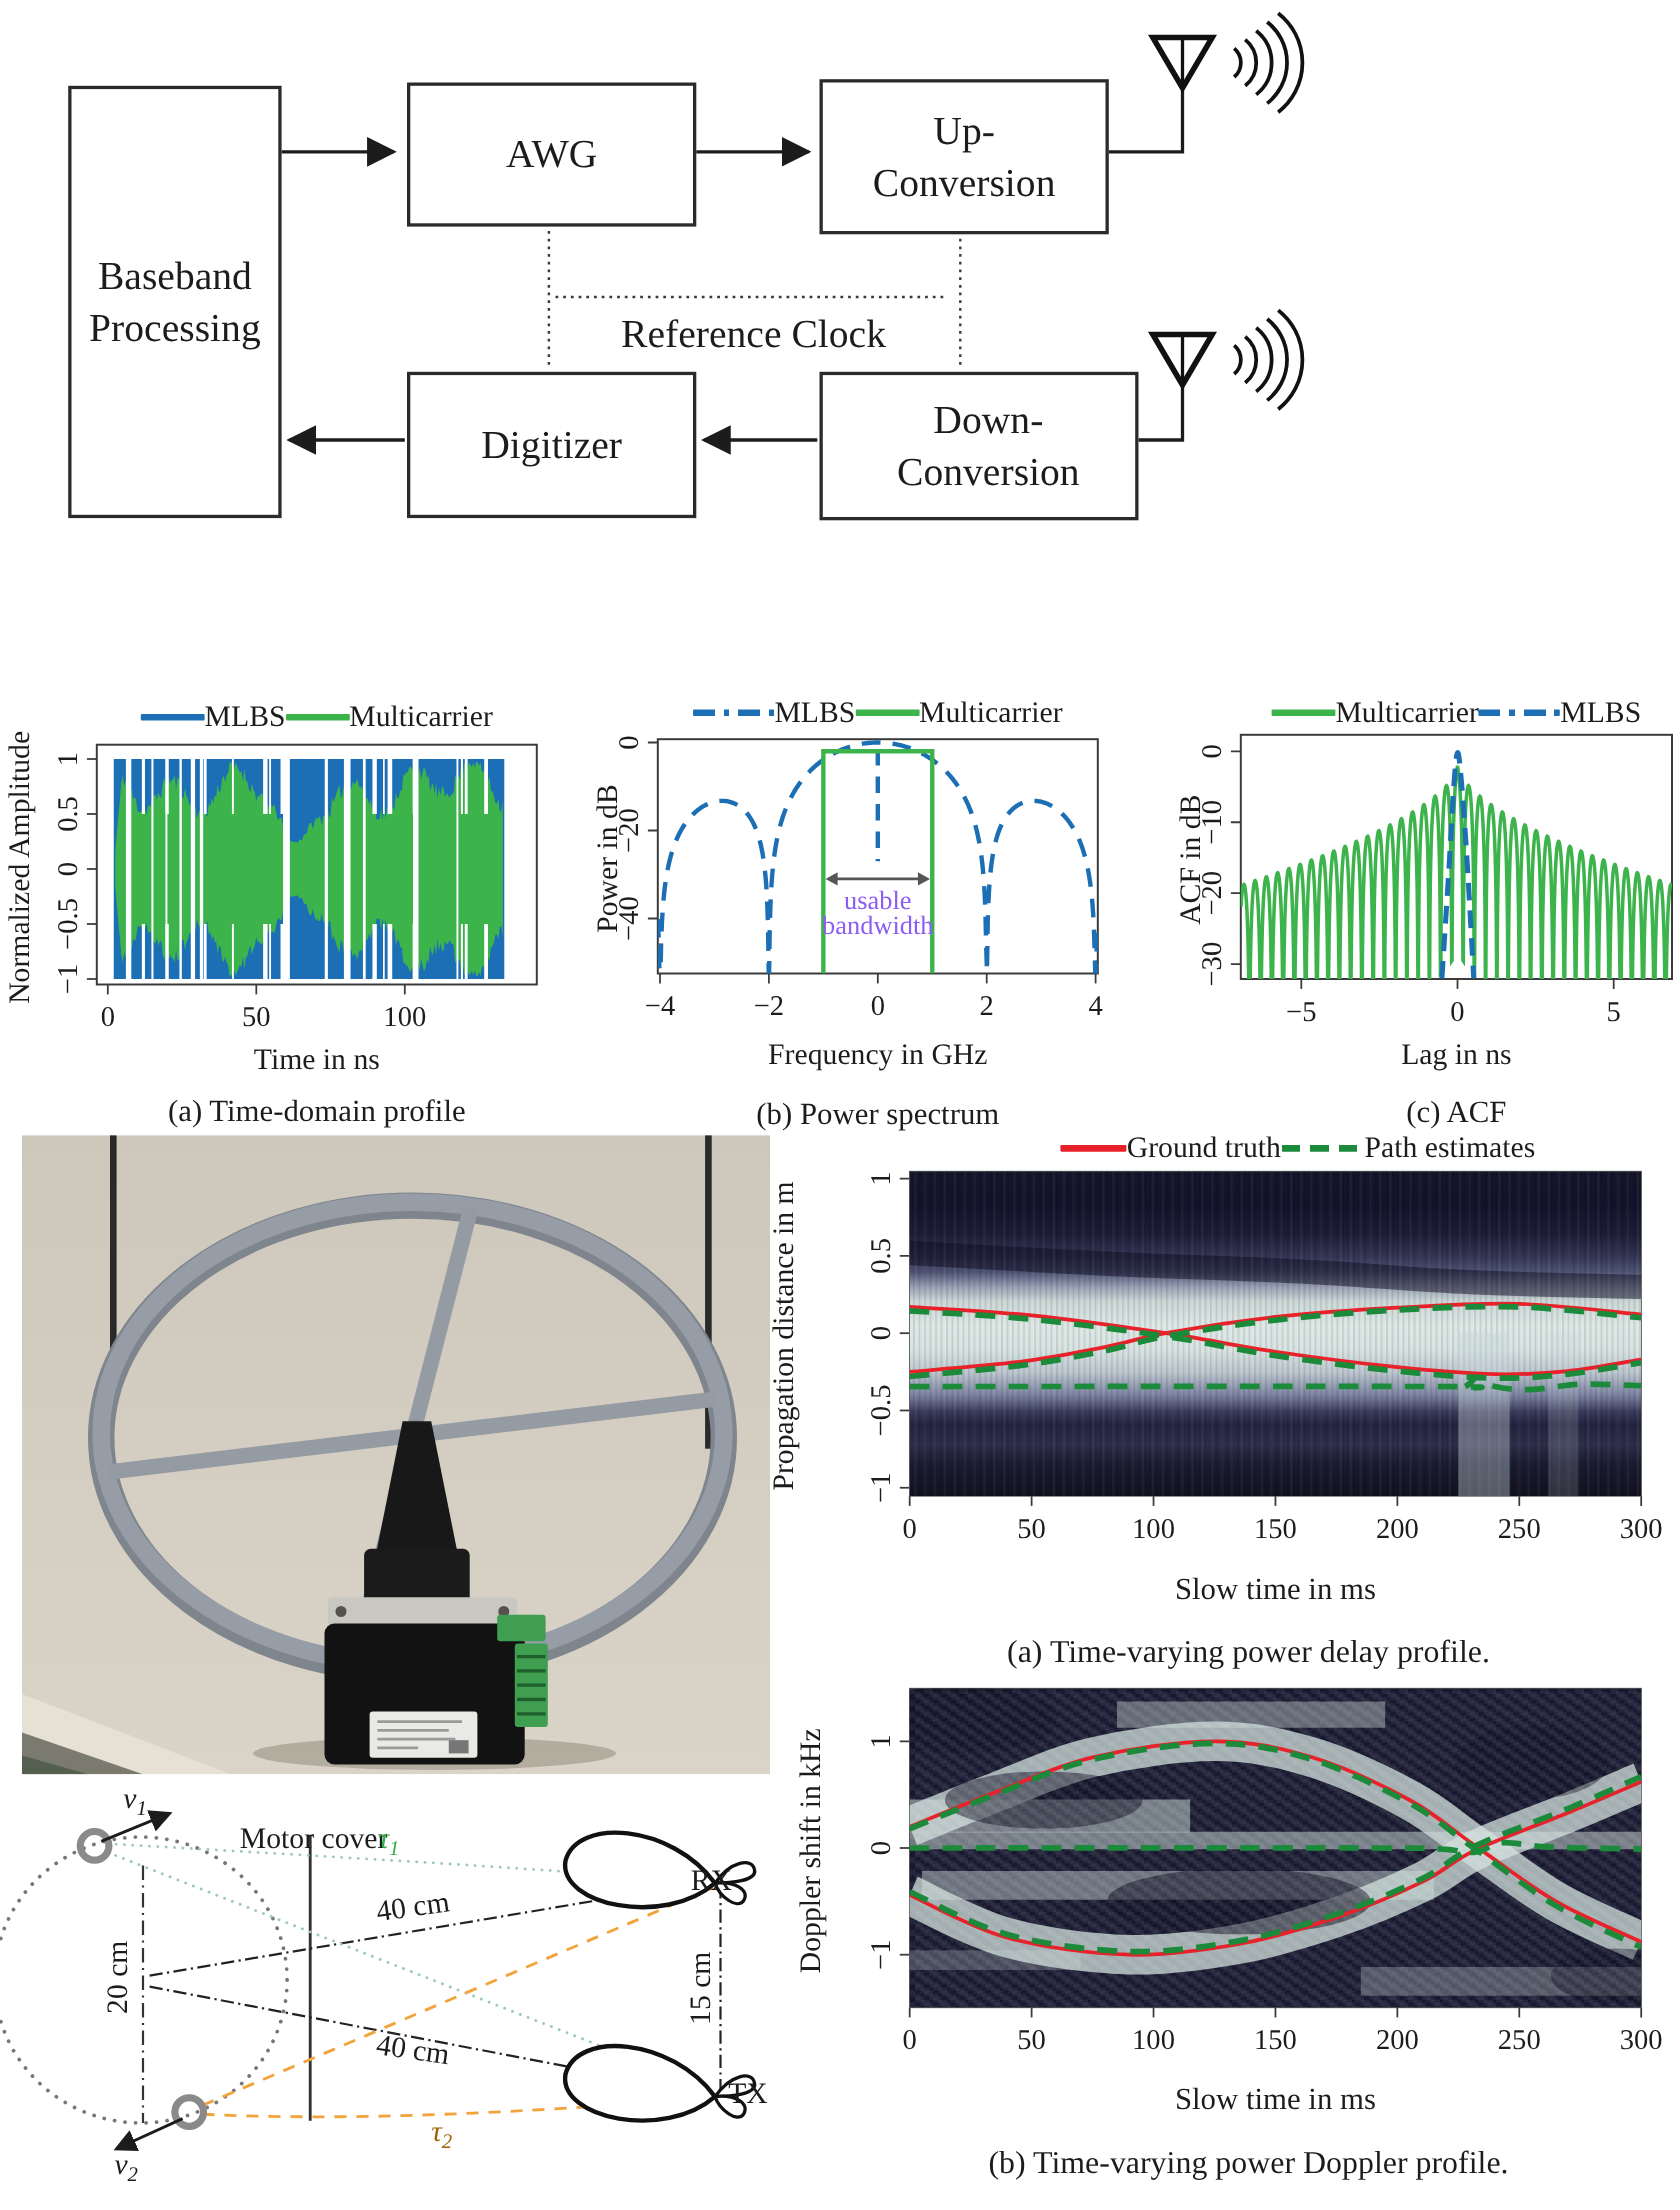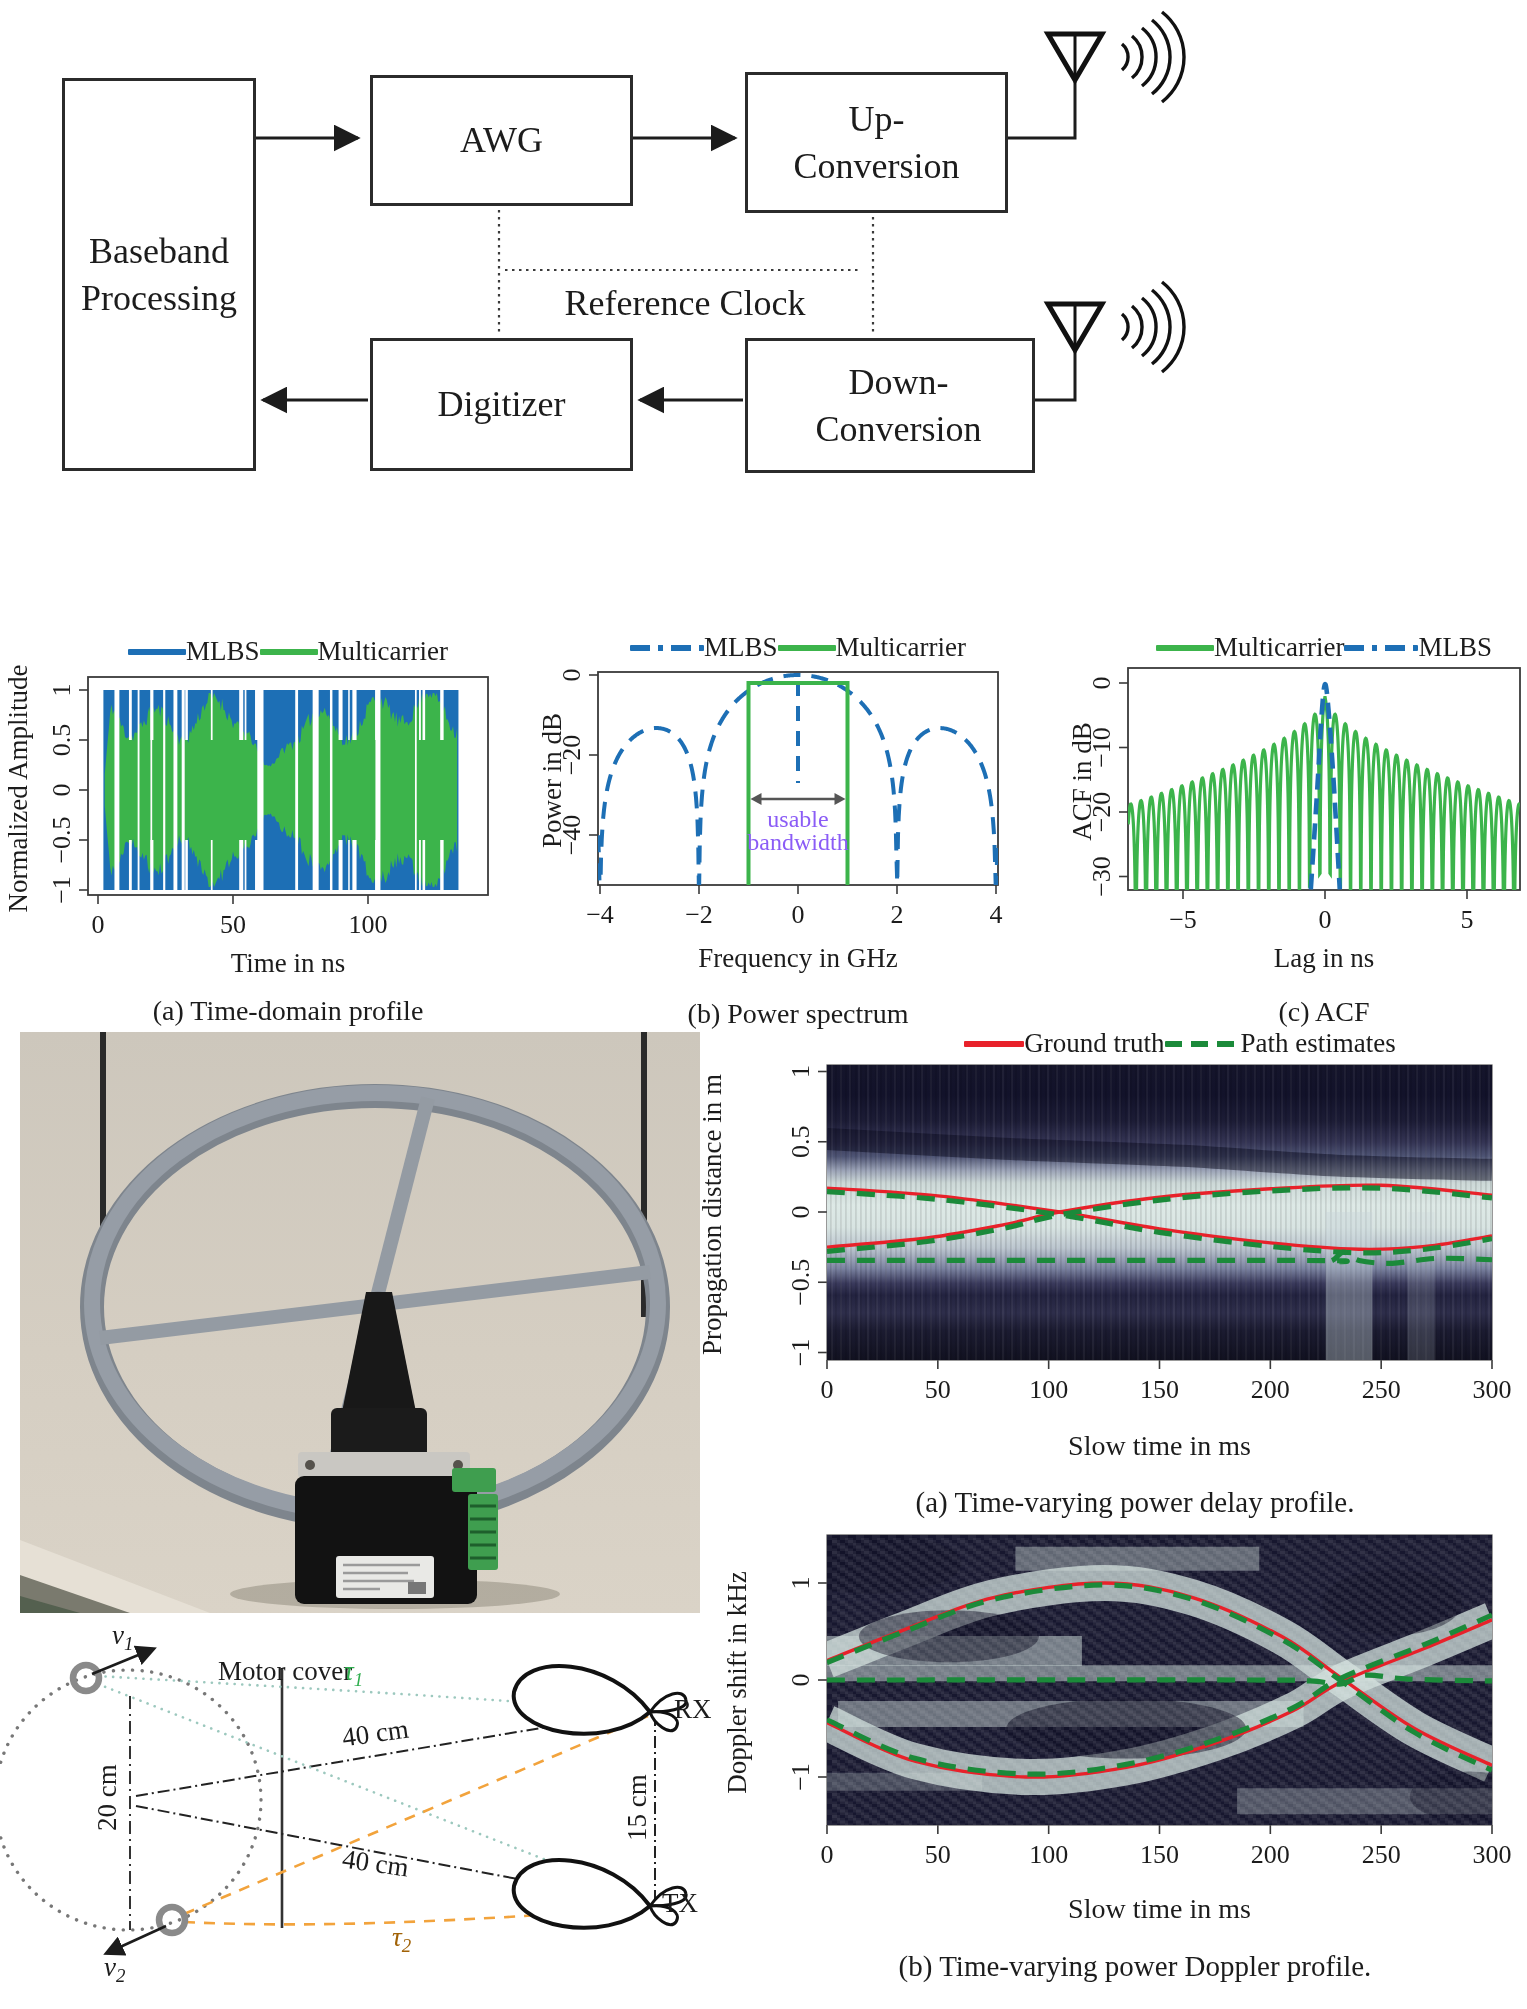--- a/index.html
+++ b/index.html
@@ -375,21 +375,21 @@
 
   <div class="dlab ital" style="left:112px;top:1620px;"><span>v</span><sub>1</sub></div>
   <div class="dlab ital" style="left:104px;top:1952px;"><span>v</span><sub>2</sub></div>
   <div class="dlab" style="left:218px;top:1632px;width:200px;margin-top:24px;">Motor cover</div>
   <div class="dlab ital tau1" style="left:344px;top:1656px;"><span>τ</span><sub>1</sub></div>
   <div class="dlab ital tau2" style="left:392px;top:1922px;"><span>τ</span><sub>2</sub></div>
   <div class="dlab" style="left:342px;top:1718px;transform:rotate(-8deg);">40 cm</div>
   <div class="dlab" style="left:342px;top:1848px;transform:rotate(8deg);">40 cm</div>
   <div class="dlab rot90" style="left:62px;top:1782px;width:90px;text-align:center;">20 cm</div>
   <div class="dlab rot90" style="left:592px;top:1792px;width:90px;text-align:center;">15 cm</div>
-  <div class="dlab" style="left:674px;top:1694px;">RX</div>
+  <div class="dlab" style="left:628px;top:1694px;">RX</div>
   <div class="dlab" style="left:662px;top:1888px;">TX</div>
 
   <div class="legend" style="left:840px;top:1028px;width:680px;">
     <span class="sample s-solid-red"></span>
     <span>Ground truth</span>
     <span class="sample s-dash-green"></span>
     <span>Path estimates</span>
   </div>
 
   <svg class="abs" style="left:750px;top:1055px;" width="777" height="370" viewBox="750 1055 777 370">

